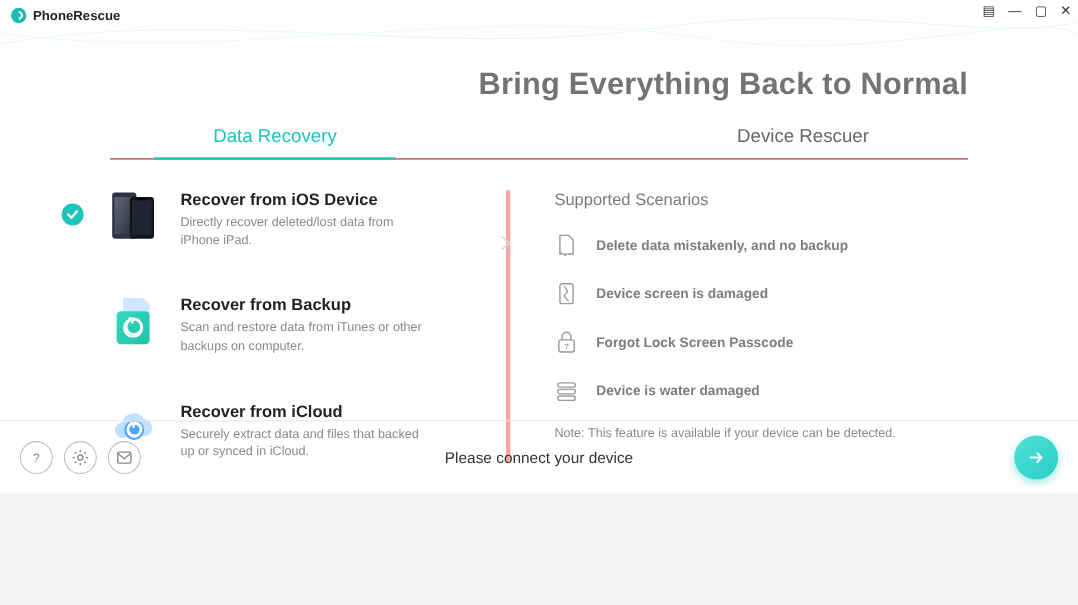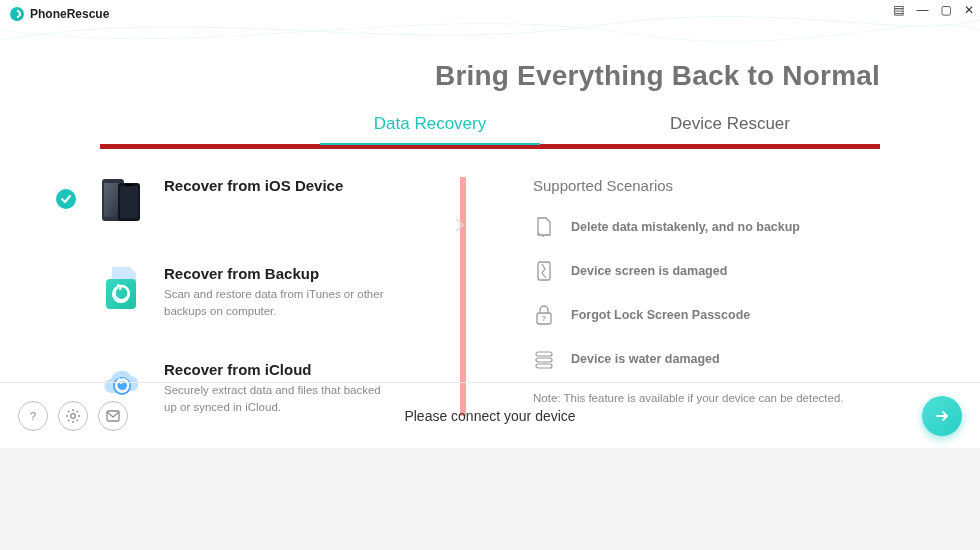--- a/index.html
+++ b/index.html
@@ -12,28 +12,28 @@
   .titlebar .brand .logo { width: 14px; height: 14px; border-radius: 50%; background: linear-gradient(135deg,#1ec6bf,#14b1aa); position: relative; }
   .titlebar .brand .logo::after { content:""; position:absolute; inset:3px; border:2px solid #fff; border-top-color:transparent; border-left-color:transparent; border-radius:50%; transform:rotate(-45deg);}
   .titlebar .win-controls { position: absolute; right: 6px; top: 4px; display: flex; gap: 12px; align-items: center; }
   .titlebar .win-controls span { font-size: 12px; color: #333; cursor: pointer; line-height: 1; }
   .wave { position:absolute; top:0; left:0; right:0; height:60px; overflow:hidden; pointer-events:none; opacity:.35;}
   .wave svg{width:100%;height:100%;}
 
   
   .main { position: absolute; top: 30px; left: 0; right: 0; bottom: 70px; padding: 30px 100px 0; }
   .headline { text-align: right; font-size: 28px; font-weight: 600; color: #737373; margin-bottom: 22px; letter-spacing:.2px;}
-  .tabs { display: flex; justify-content: flex-end; border-bottom: 5px solid #b91c1c; margin-bottom: 28px; }
+  .tabs { display: flex; justify-content: space-between; border-bottom: 1px solid #b91c1c; margin-bottom: 28px; }
   .tab { width: 300px; text-align: center; font-size: 17px; padding-bottom: 10px; cursor: pointer; color: #666; position: relative; }
   .tab.active { color: #1dc4bb; }
   .tab.active::after { content:""; position:absolute; left:40px; right:40px; bottom:-1px; height:2px; background:#1dc4bb;}
 
   .cols { display: flex; gap: 0px; }
   .left { flex: 0 0 360px; position: relative; }
-  .right { flex: 1; padding-left: 67px; border-left:6px solid #fca5a5;}
+  .right { flex: 1; padding-left: 40px; border-left:4px solid #fca5a5;}
   .arrow-sep { position:absolute; right:-6px; top:40px; width:12px; height:16px; }
   .option { display: flex; align-items: flex-start; gap: 18px; margin-bottom: 42px; cursor: pointer; position: relative;}
   .option:last-child{margin-bottom:0;}
   .check { position:absolute; left:-44px; top:12px; width:20px; height:20px; border-radius:50%; background:#1dc4bb; display:flex; align-items:center; justify-content:center;}
   .check svg{width:12px;height:12px;}
   .opt-icon { width: 46px; height: 46px; flex-shrink:0; }
   .opt-text .t { font-size: 15px; font-weight: 600; color: #222; margin-bottom: 4px; }
   .opt-text .d { font-size: 11.5px; color: #8a8a8a; line-height: 1.45; max-width:220px;}
 
   .r-head { font-size: 15px; color: #7a7a7a; margin-bottom: 22px; }
@@ -102,20 +102,21 @@
                     <stop offset="1" stop-color="#2b313d"></stop>
                   </linearGradient>
                 </defs>
                 <rect x="18" y="6" width="22" height="38" rx="3" fill="#11141a"></rect>
                 <rect x="20" y="9" width="18" height="32" fill="#1e2430"></rect>
                 <rect x="25" y="7" width="8" height="2" rx="1" fill="#000"></rect>
               </svg>
           </div>
           <div class="opt-text">
             <div class="t">Recover from iOS Device</div>
+            <div class="d">Directly recover deleted/lost data from iPhone iPad.</div>
           </div>
           <div class="arrow-sep">
             <svg viewBox="0 0 12 16">
                 <path d="M2 2 L9 8 L2 14" stroke="#d8d8d8" stroke-width="1.5" fill="none"></path>
               </svg>
           </div>
         </div>
 
         <div class="option">
           <div class="opt-icon">

